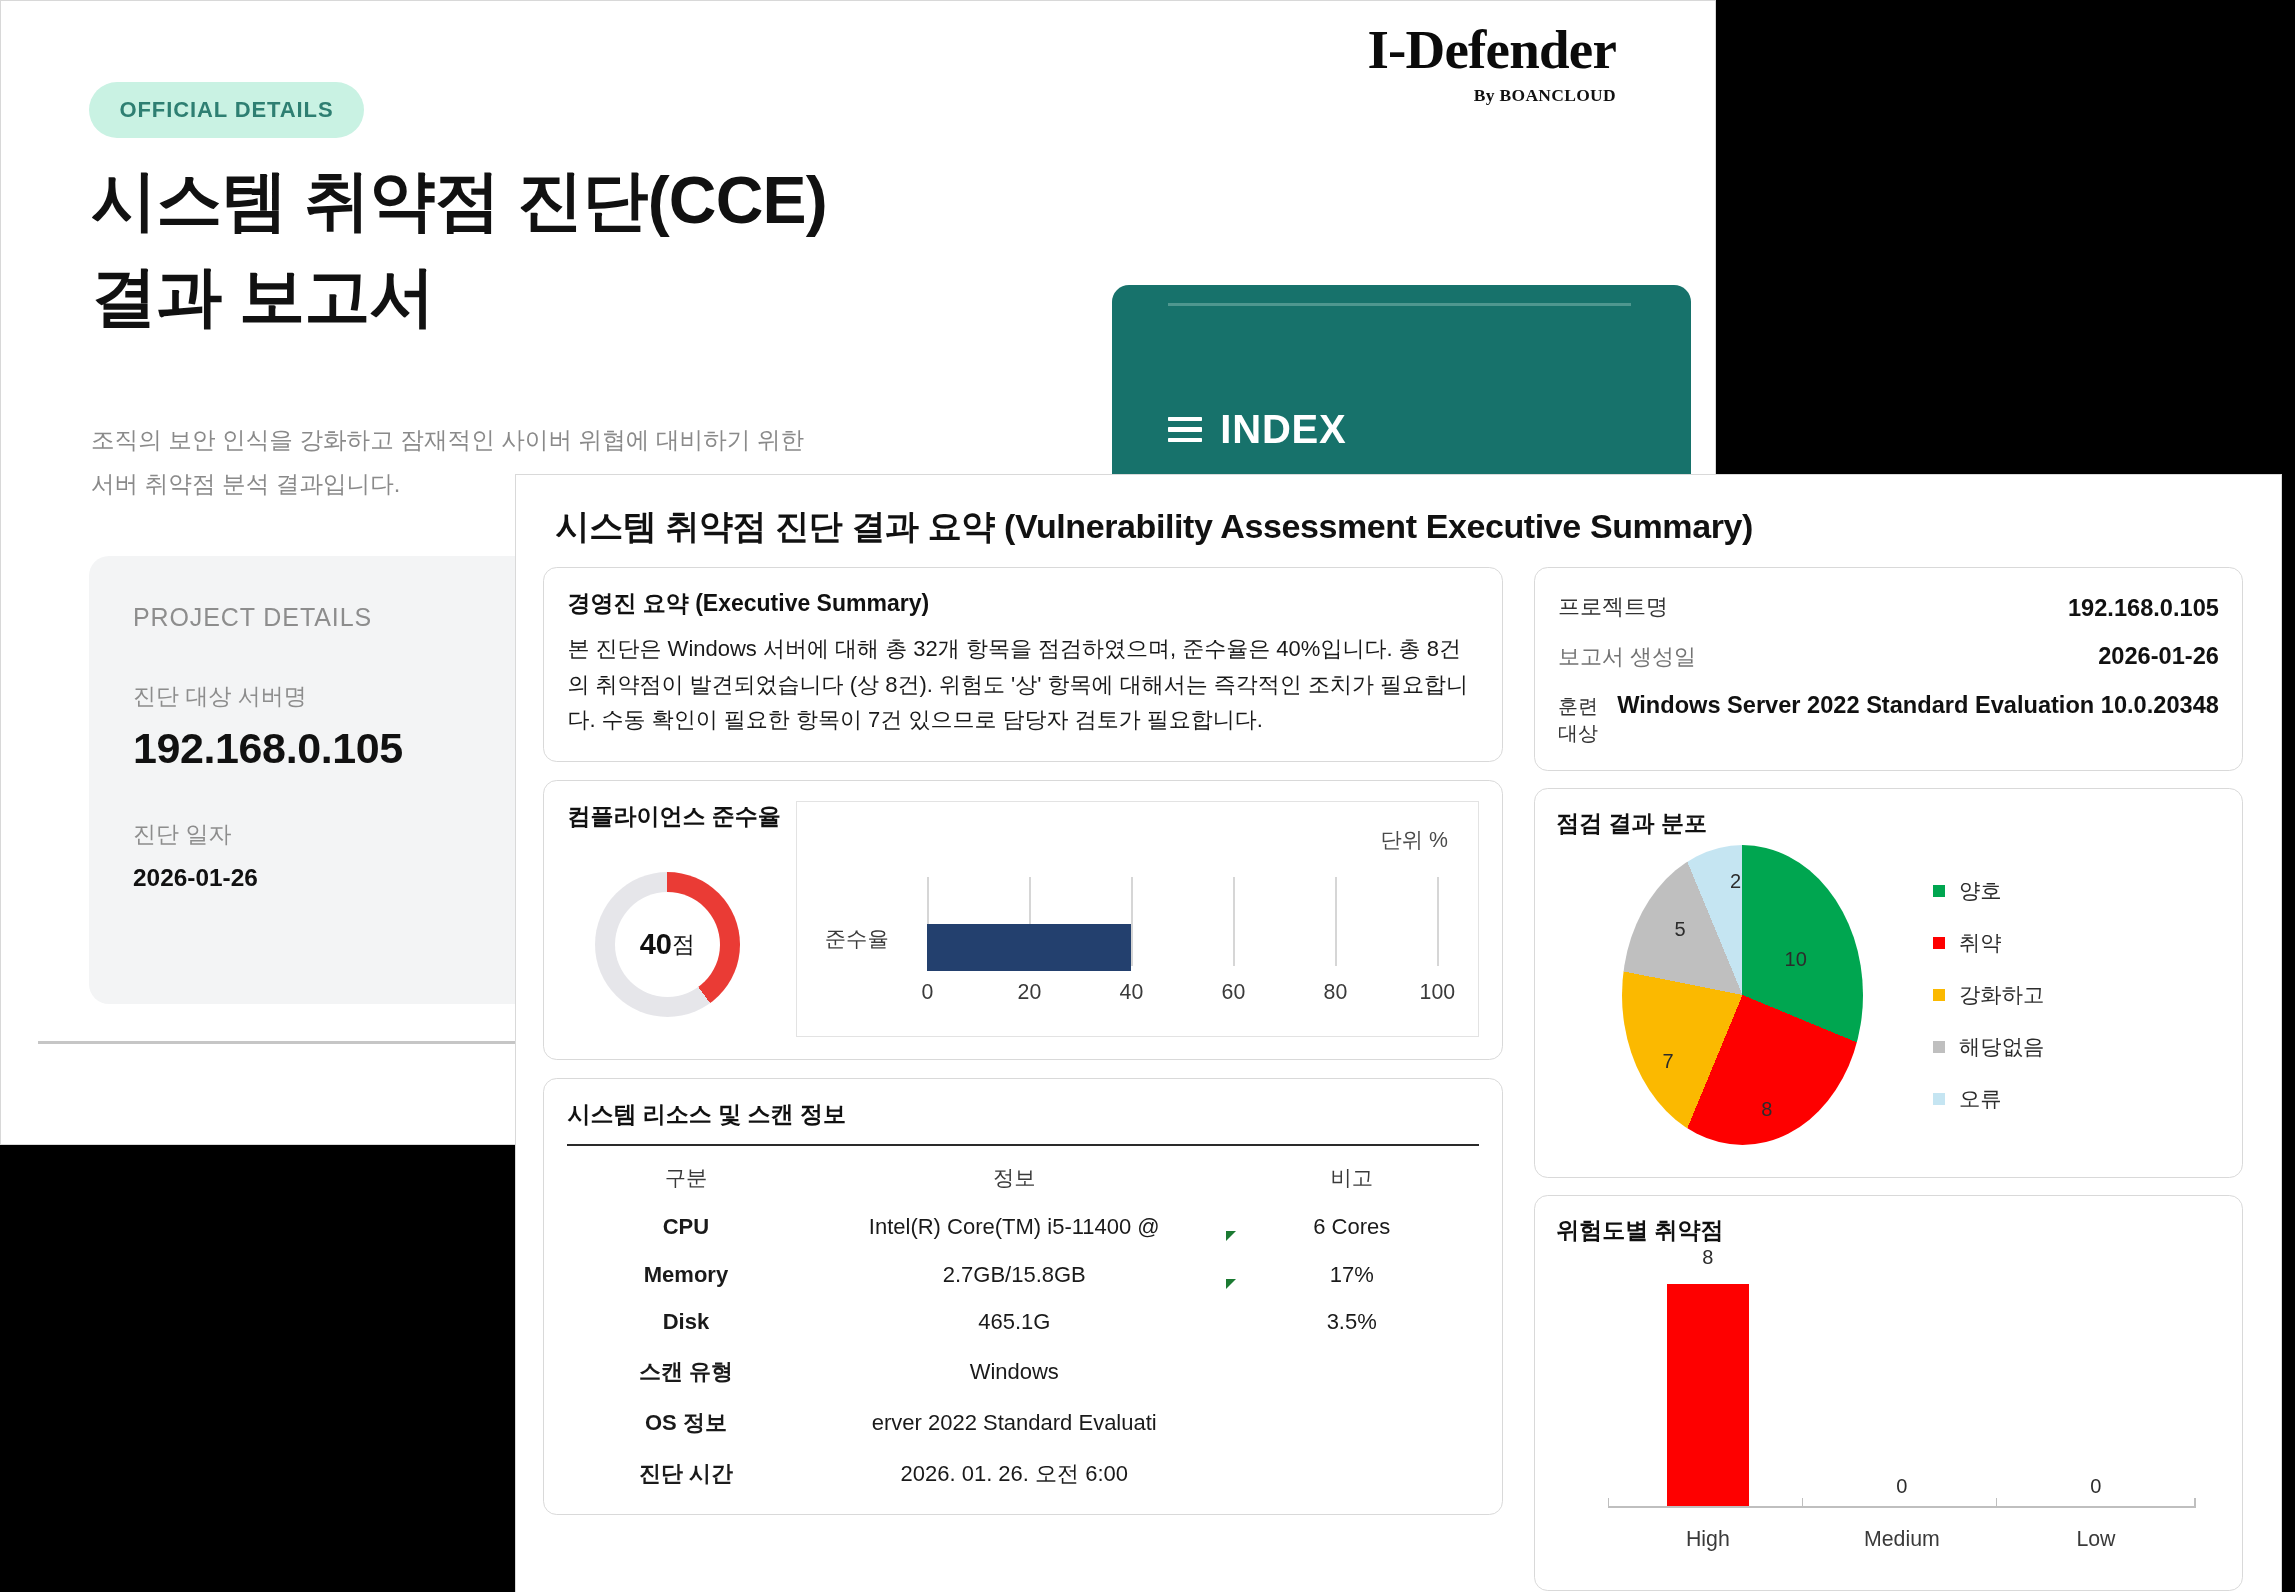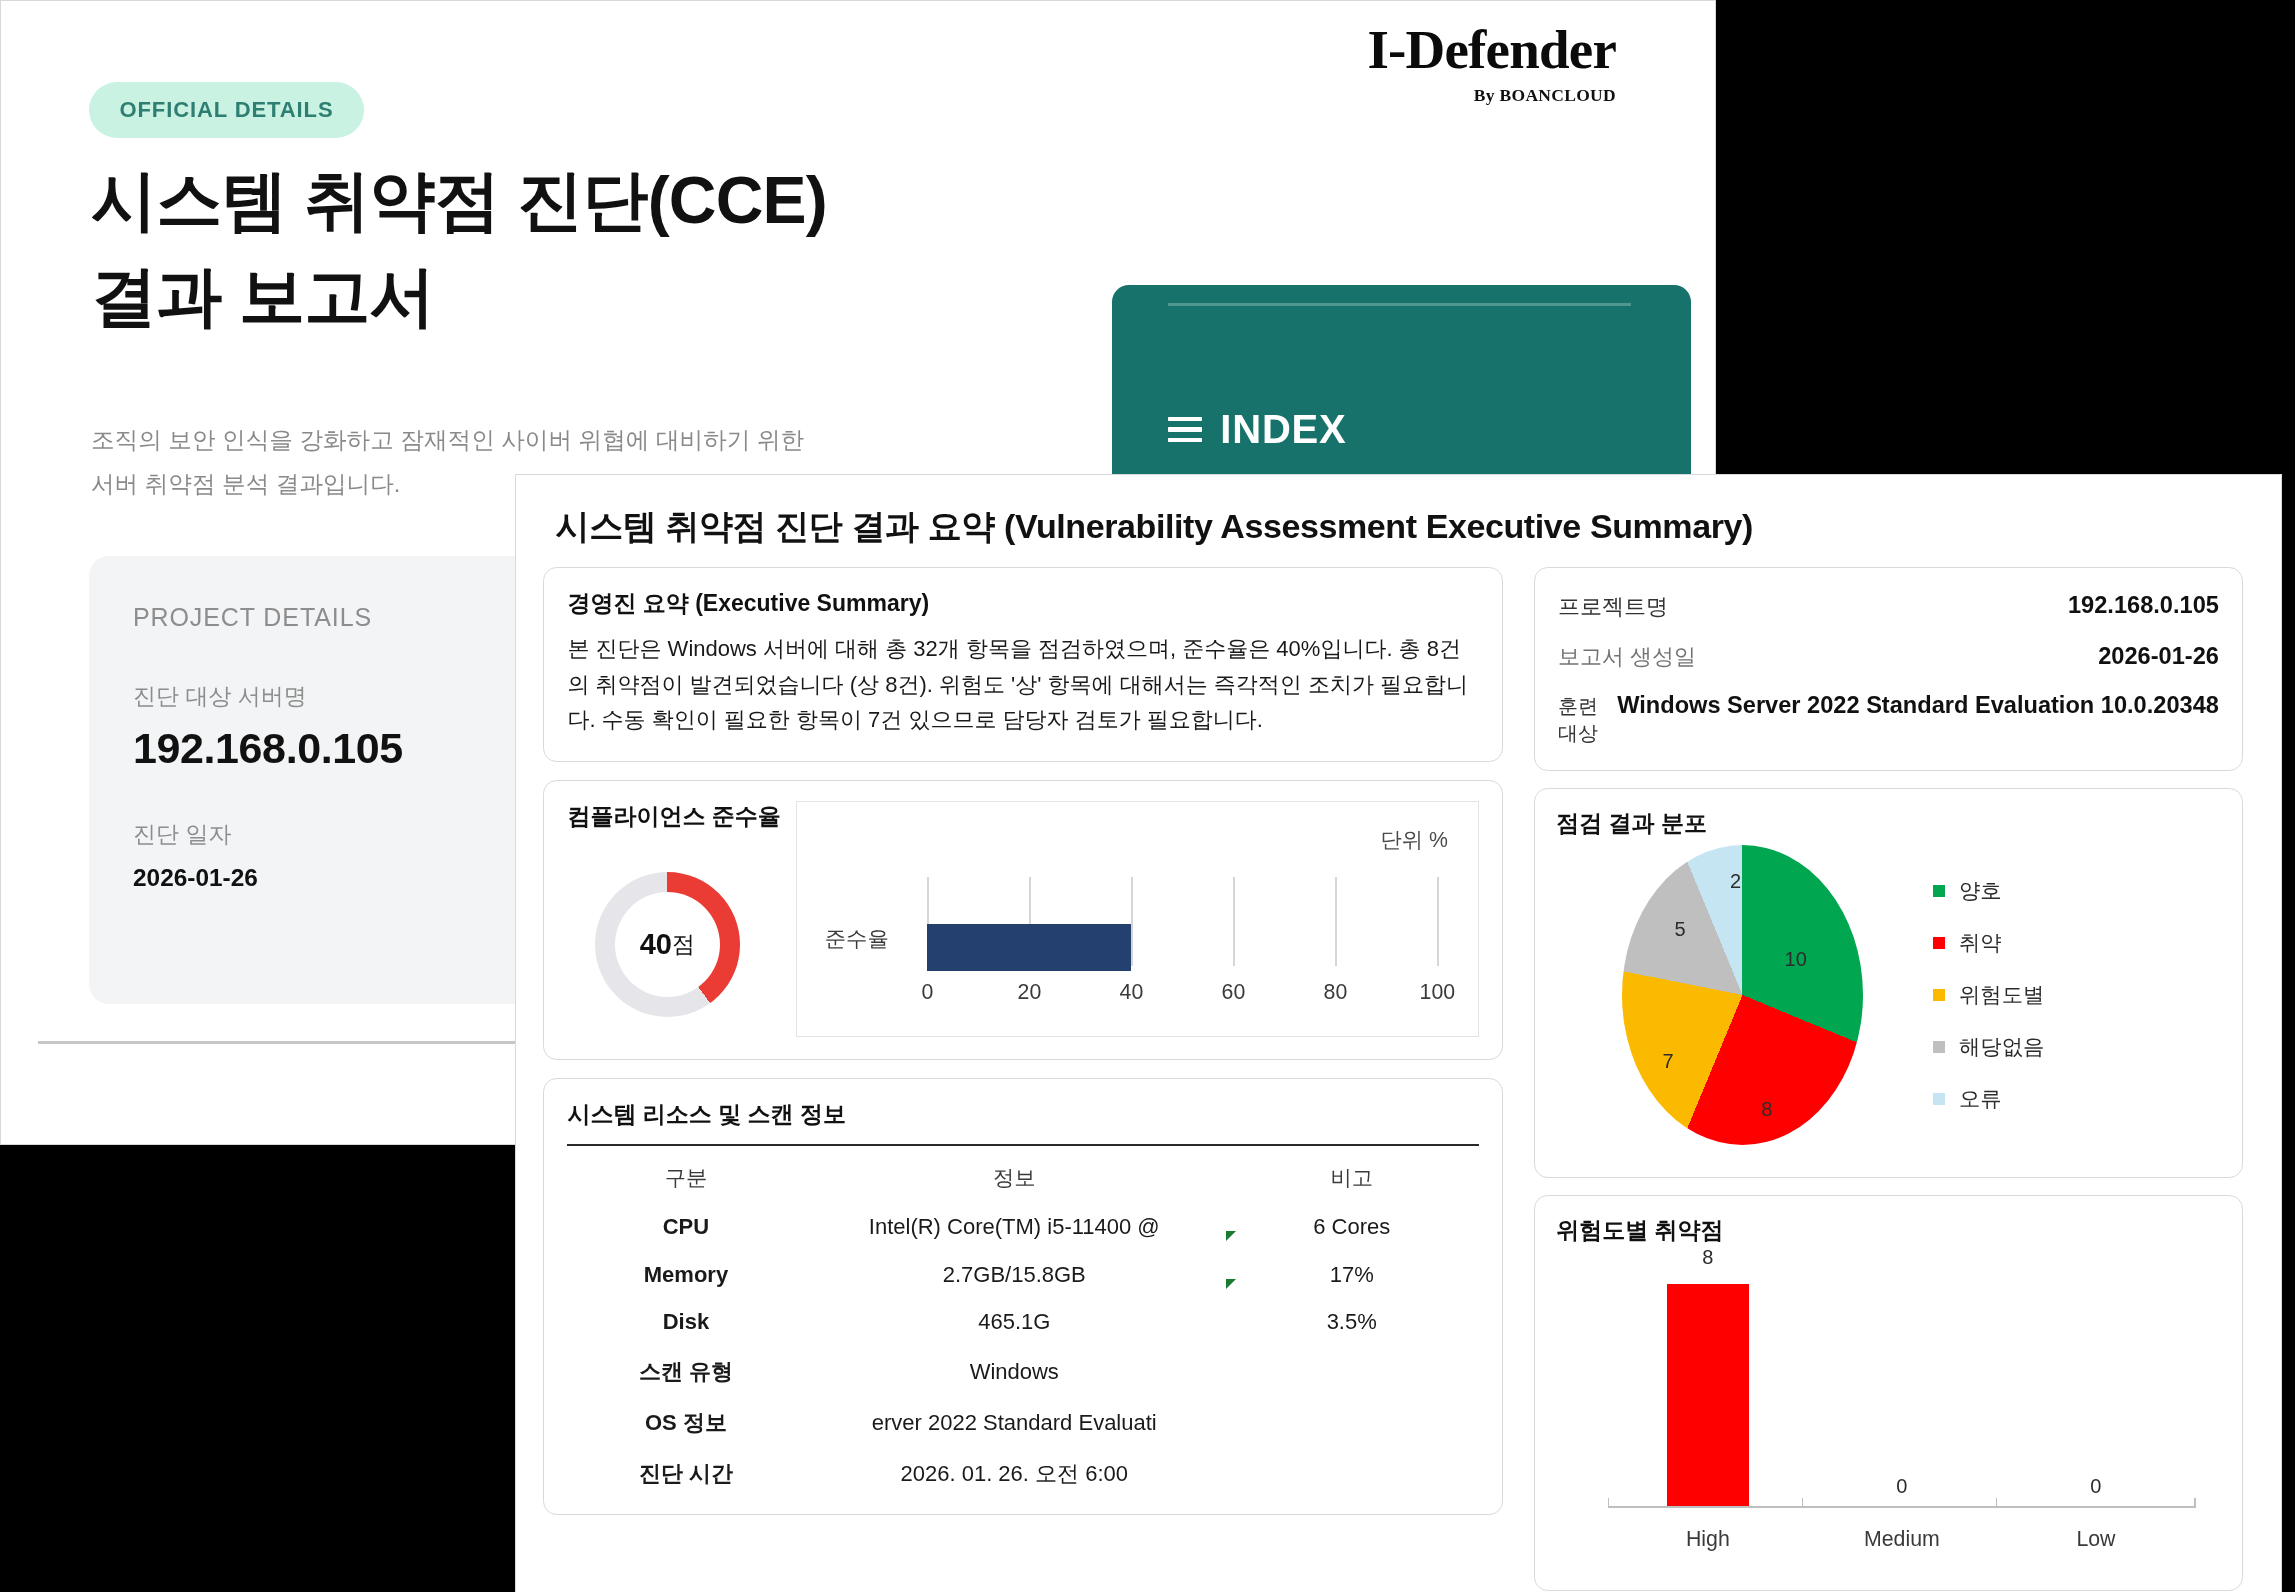--- a/index.html
+++ b/index.html
@@ -311,21 +311,21 @@
                 <td></td>
               </tr>
             </tbody>
           </table>
         </div>
       </div>
 
       <div class="col-r">
 
         <div class="card" style="padding:20px 23px 23px 23px;">
-          <div style="display:flex;justify-content:space-between;align-items:flex-start;margin:4.6px 0 20px 0;">
+          <div style="display:flex;justify-content:space-between;align-items:flex-end;margin:4.6px 0 20px 0;">
             <span style="font-size:22px;color:#333;">프로젝트명</span>
             <span style="font-size:23.6px;font-weight:bold;color:#111;">192.168.0.105</span>
           </div>
           <div style="display:flex;justify-content:space-between;align-items:baseline;margin-bottom:20px;">
             <span style="font-size:22px;color:#737373;">보고서 생성일</span>
             <span style="font-size:23.6px;font-weight:bold;color:#111;">2026-01-26</span>
           </div>
           <div style="display:flex;justify-content:space-between;align-items:baseline;">
             <span style="font-size:20px;color:#333;">훈련 대상</span>
             <span style="font-size:23.6px;font-weight:bold;color:#111;white-space:nowrap;">Windows Server 2022 Standard Evaluation 10.0.20348</span>
@@ -346,21 +346,21 @@
               <div class="lg">
                 <i class="sw" style="background:#00a650"></i>
                 <span>양호</span>
               </div>
               <div class="lg">
                 <i class="sw" style="background:#fe0000"></i>
                 <span>취약</span>
               </div>
               <div class="lg">
                 <i class="sw" style="background:#fbb900"></i>
-                <span>위험도별</span>
+                <span>강화하고</span>
               </div>
               <div class="lg">
                 <i class="sw" style="background:#bfbfbf"></i>
                 <span>해당없음</span>
               </div>
               <div class="lg">
                 <i class="sw" style="background:#c5e5f2"></i>
                 <span>오류</span>
               </div>
             </div>

